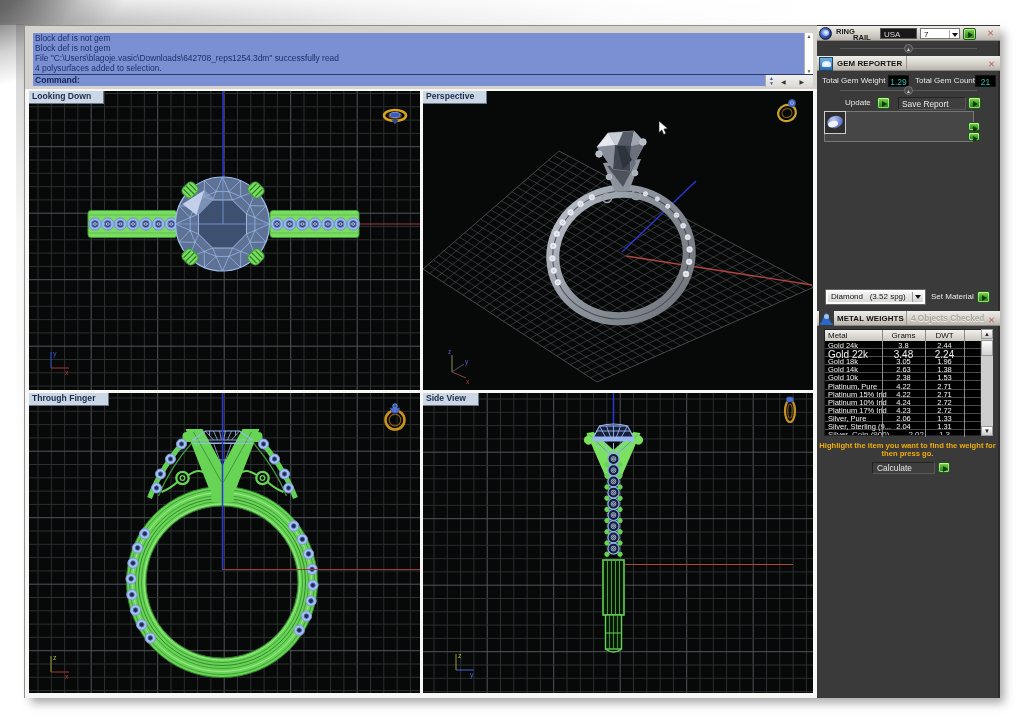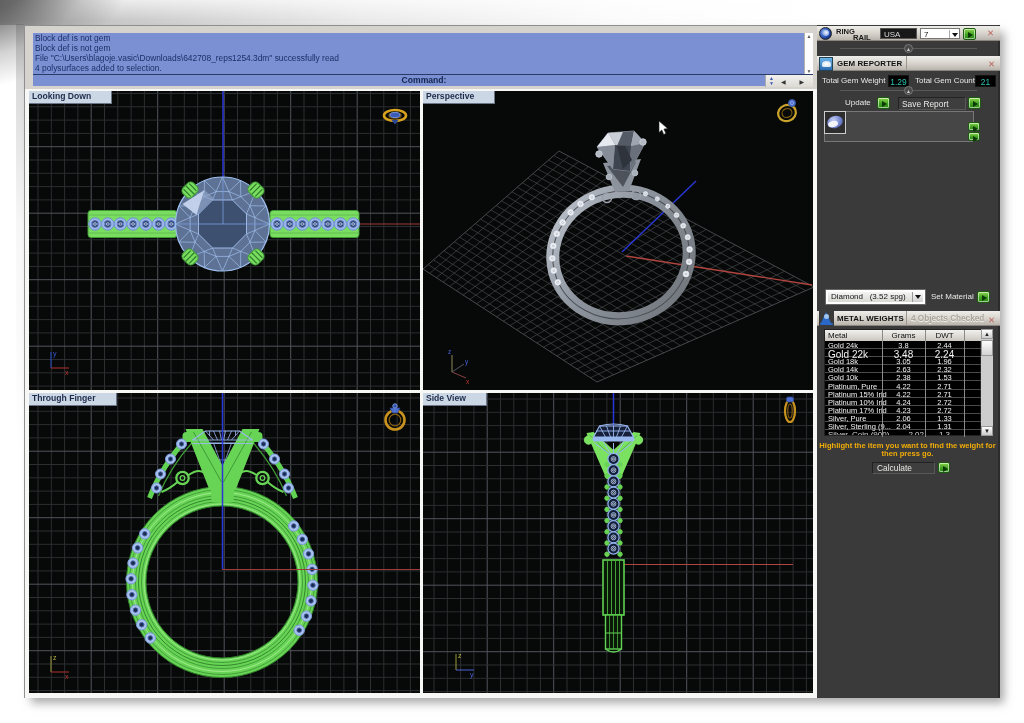--- a/index.html
+++ b/index.html
@@ -2,25 +2,25 @@
 <html><head><meta charset="utf-8"><style>
 *{margin:0;padding:0;box-sizing:border-box}
 body{width:1024px;height:723px;background:#fff;font-family:"Liberation Sans",sans-serif;position:relative;overflow:hidden}
 .abs{position:absolute}
 .frame{left:24px;top:25px;width:975px;height:673px;background:#d6d3ce;border:1px solid #8f8f8f;box-shadow:6px 6px 9px -1px rgba(110,110,110,0.6);}
 .shadTL{left:0;top:0;width:220px;height:170px;background:radial-gradient(ellipse 215px 170px at -40px -50px, rgba(18,18,18,0.95) 0%, rgba(55,55,55,0.7) 40%, rgba(125,125,125,0.33) 64%, rgba(255,255,255,0) 82%);}
 .shadTop{left:0;top:0;width:1024px;height:25px;background:linear-gradient(to right, rgba(90,90,90,0.42), rgba(160,160,160,0.22) 35%, rgba(210,210,210,0.08) 60%, rgba(255,255,255,0) 80%);}
 .shadTop2{left:0;top:0;width:1024px;height:25px;background:linear-gradient(to bottom, rgba(255,255,255,0.65), rgba(255,255,255,0) 80%);}
 .shadL{left:16px;top:24px;width:8px;height:500px;background:linear-gradient(to bottom, rgba(120,120,120,0.35), rgba(190,190,190,0.12) 40%, rgba(255,255,255,0) 85%);}
 .cmd{left:33px;top:33px;width:780px;height:52px;background:#7a90d3;color:#1d2f66;font-size:8.4px;line-height:9.9px;padding:1px 0 0 2px;}
-.cmdline{left:33px;top:74px;width:780px;height:11.5px;background:#7a90d3;border-top:1px solid #2a3a66;color:#15254f;font-weight:bold;font-size:8.6px;line-height:11px;padding-left:2px;text-align:center;}
+.cmdline{left:33px;top:74px;width:780px;height:11.5px;background:#7a90d3;border-top:1px solid #2a3a66;color:#15254f;font-weight:bold;font-size:8.6px;line-height:11px;padding-left:2px;}
 .cmdsb{left:804px;top:33px;width:9px;height:41px;background:#fdfdfd;border-left:1px solid #b5b2ac;}
 .vpwhite{left:25px;top:89px;width:792px;height:609px;background:#f7f7f5;}
 .vp{background:#070808;overflow:hidden}
-.vptab{position:absolute;left:0;top:0;background:#ccd7e6;color:#1c2b4a;font-weight:bold;font-size:8.6px;line-height:11.5px;padding:0 20px 0 3px;border-right:1px solid #6a7687;border-bottom:1px solid #6a7687;}
+.vptab{position:absolute;left:0;top:0;background:#ccd7e6;color:#1c2b4a;font-weight:bold;font-size:8.6px;line-height:11.5px;padding:0 12px 0 3px;border-right:1px solid #6a7687;border-bottom:1px solid #6a7687;}
 .panel{left:817px;top:25px;width:183px;height:673px;background:#3a3a3a;border-right:2px solid #2c2c2c;}
 .hdr{position:absolute;left:0;width:183px;height:15px;background:linear-gradient(#efeeea,#d6d2cb 55%,#b9b4ac);border-bottom:1px solid #8a867f;}
 .hdr .ttl{position:absolute;left:20px;top:2.5px;font-weight:bold;font-size:7.9px;color:#111;letter-spacing:0.1px;}
 .redx{position:absolute;width:8px;height:8px;color:#bc655e;font-size:8.5px;line-height:8px;}
 .gbtn{position:absolute;width:13px;height:12px;background:linear-gradient(#8fd64e,#3fa321 55%,#2c8814);border:1px solid #1c5c0e;border-radius:2px;box-shadow:inset 0 0 0 1px rgba(255,255,255,0.55);}
 .gbtn:after{content:"";position:absolute;left:4px;top:2.5px;border-left:5px solid #0d3a06;border-top:3.5px solid transparent;border-bottom:3.5px solid transparent;}
 .rollline{position:absolute;height:1px;background:#5a5a5a;}
 .rollknob{position:absolute;width:9px;height:9px;border-radius:5px;background:#4a4a4a;border:1px solid #777;color:#cfcfcf;font-size:5px;line-height:8px;text-align:center;}
 .wlab{position:absolute;color:#e8e8e6;font-size:8px;}
 .blackbox{position:absolute;background:#000;border:1px solid #141414;color:#2cc4b4;font-size:8.4px;text-align:center;}
@@ -747,21 +747,21 @@
         <span style="position:absolute;left:100px;top:0px;width:39px;text-align:center">2.24</span>
       </div>
       <div style="position:absolute;left:0;top:27.2px;width:157px;height:8.1px;color:#f2f2f2;font-size:7.5px;border-bottom:1px solid #4a4a4a">
         <span style="position:absolute;left:3px;top:0px;white-space:nowrap">Gold 18k</span>
         <span style="position:absolute;left:58px;top:0px;width:41px;text-align:center">3.05</span>
         <span style="position:absolute;left:100px;top:0px;width:39px;text-align:center">1.96</span>
       </div>
       <div style="position:absolute;left:0;top:35.3px;width:157px;height:8.1px;color:#f2f2f2;font-size:7.5px;border-bottom:1px solid #4a4a4a">
         <span style="position:absolute;left:3px;top:0px;white-space:nowrap">Gold 14k</span>
         <span style="position:absolute;left:58px;top:0px;width:41px;text-align:center">2.63</span>
-        <span style="position:absolute;left:100px;top:0px;width:39px;text-align:center">2.32</span>
+        <span style="position:absolute;left:100px;top:0px;width:39px;text-align:center">1.38</span>
       </div>
       <div style="position:absolute;left:0;top:43.4px;width:157px;height:8.1px;color:#f2f2f2;font-size:7.5px;border-bottom:1px solid #4a4a4a">
         <span style="position:absolute;left:3px;top:0px;white-space:nowrap">Gold 10k</span>
         <span style="position:absolute;left:58px;top:0px;width:41px;text-align:center">2.38</span>
         <span style="position:absolute;left:100px;top:0px;width:39px;text-align:center">1.53</span>
       </div>
       <div style="position:absolute;left:0;top:51.5px;width:157px;height:8.1px;color:#f2f2f2;font-size:7.5px;border-bottom:1px solid #4a4a4a">
         <span style="position:absolute;left:3px;top:0px;white-space:nowrap">Platinum, Pure</span>
         <span style="position:absolute;left:58px;top:0px;width:41px;text-align:center">4.22</span>
         <span style="position:absolute;left:100px;top:0px;width:39px;text-align:center">2.71</span>

